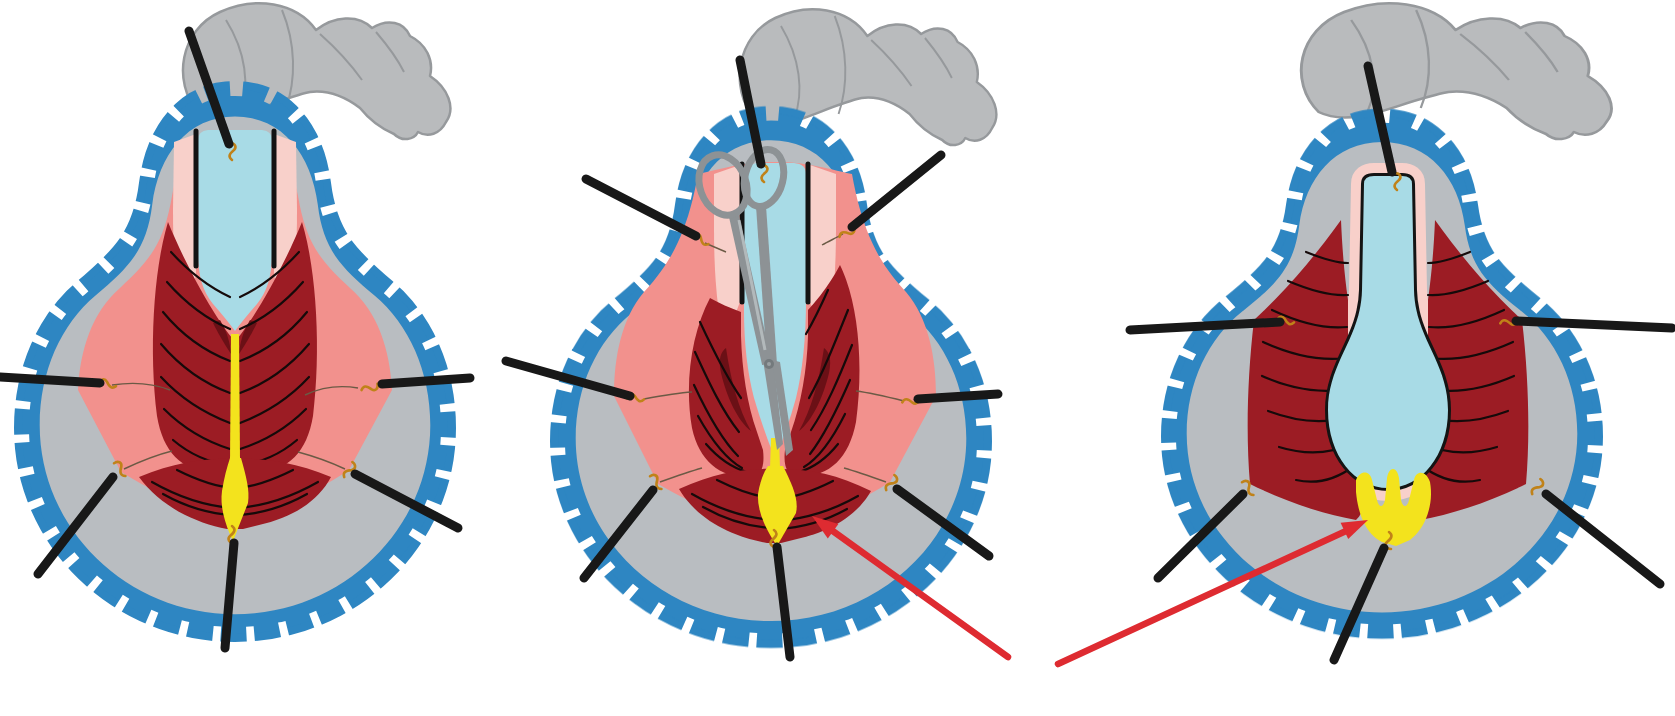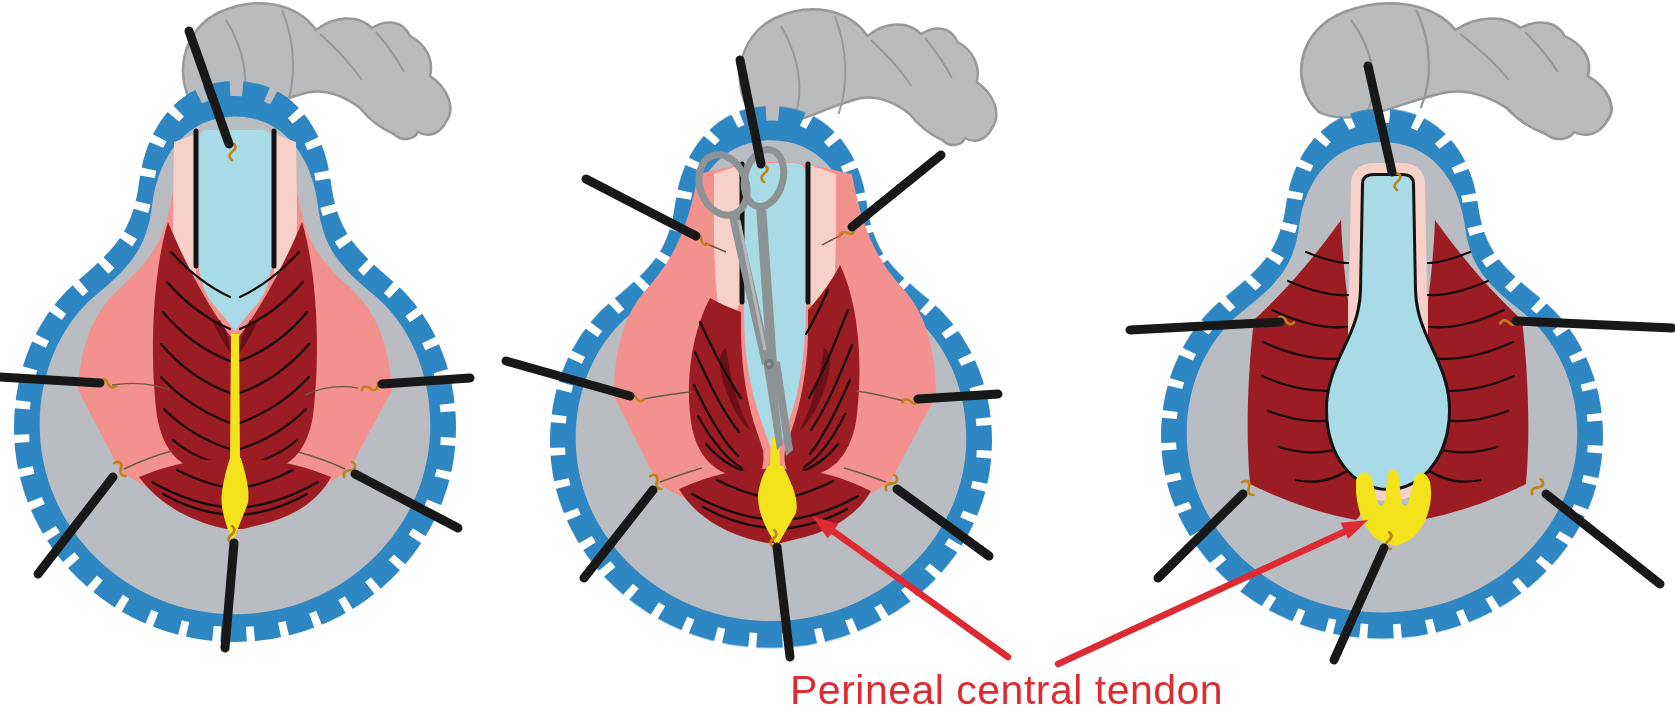--- a/index.html
+++ b/index.html
@@ -289,14 +289,13 @@
   </g>
 
   <g>
     <line class="arrow" x1="1008" y1="657" x2="830" y2="529"></line>
     <polygon class="arrowhead" points="812,516 827.8,538.5 838.4,523.9"></polygon>
     <line class="arrow" x1="1058" y1="664" x2="1346" y2="531"></line>
     <polygon class="arrowhead" points="1368,520 1348.2,539.1 1340.6,522.8"></polygon>
   </g>
 </svg>
 
-<div class="figure-label">Perineal central tendon</div>
 </div>
 
 </body></html>

